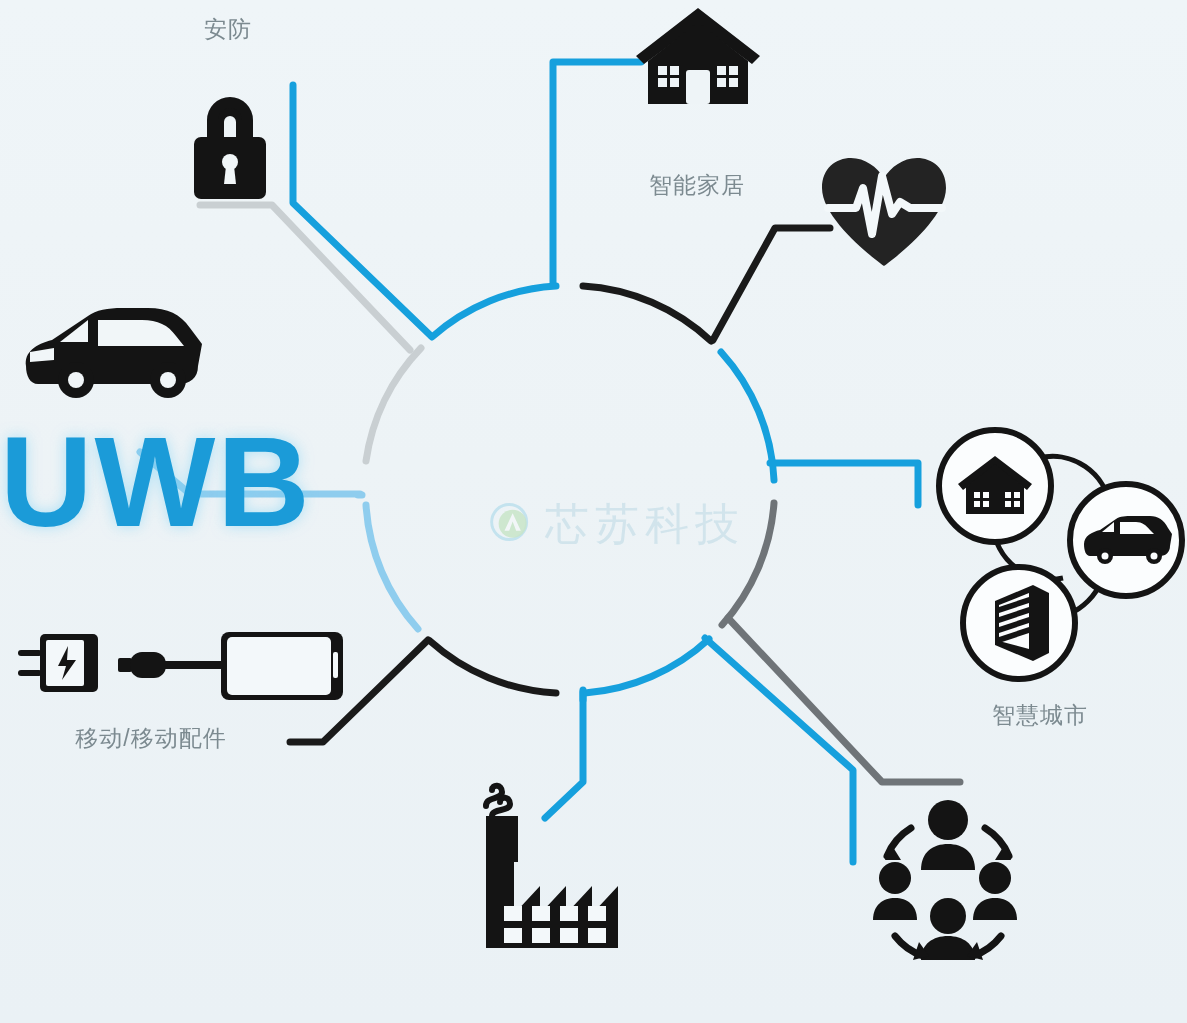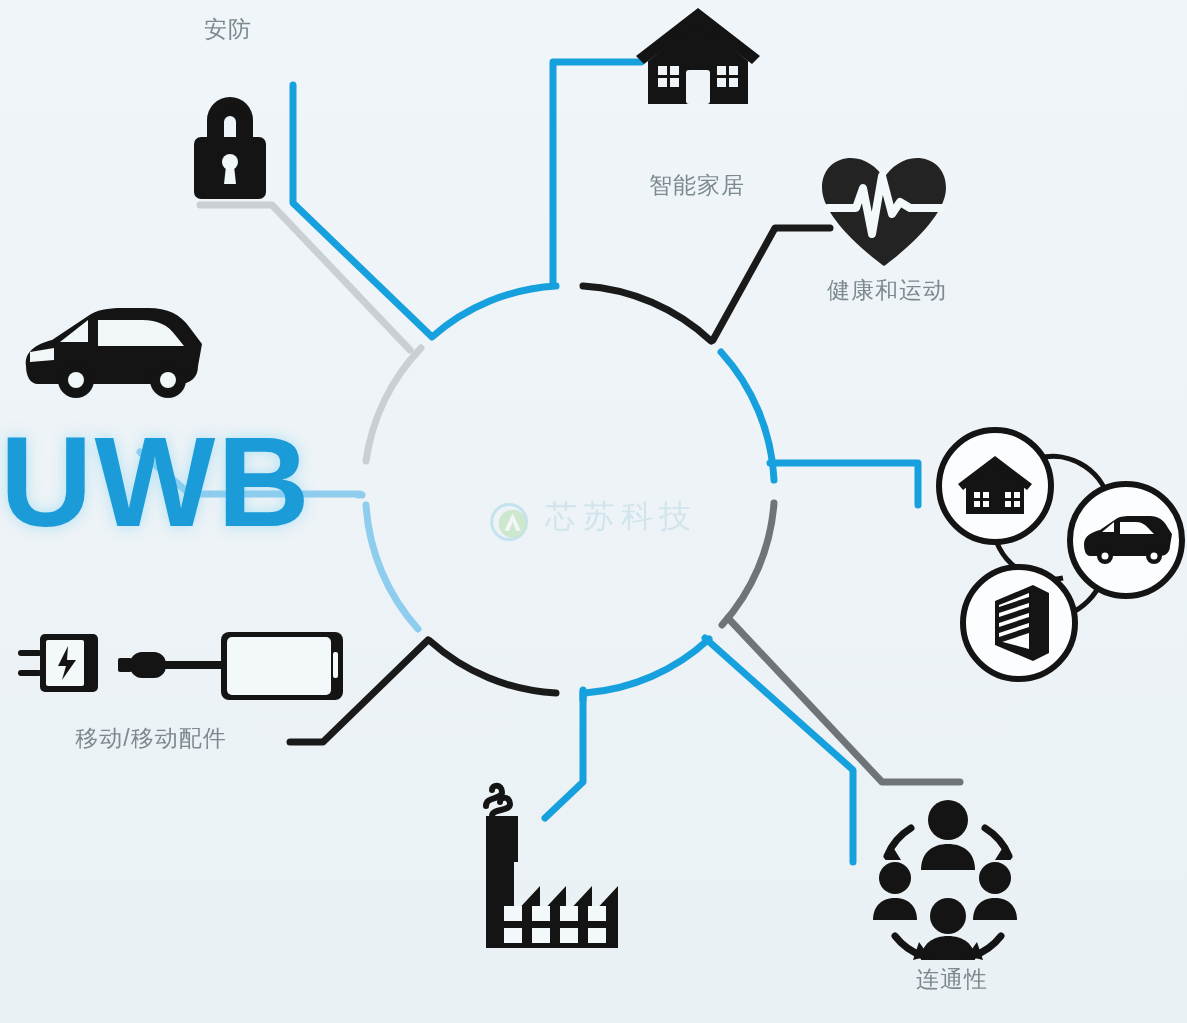--- a/index.html
+++ b/index.html
@@ -56,21 +56,21 @@
     top: 487px;
     width: 360px;
     height: 70px;
     opacity: 0.32;
     pointer-events: none;
   }
   .wm-text {
     position: absolute;
     left: 58px;
     top: 8px;
-    font-size: 32px;
+    font-size: 44px;
     color: #7fb9cf;
     font-family: "Liberation Sans", sans-serif;
     letter-spacing: 6px;
     opacity: 0.75;
   }
 </style>
 </head>
 <body>
 
 <div id="stage">
@@ -285,22 +285,21 @@
       <circle cx="44" cy="38" r="24" fill="#7cc96a" opacity="0.85"></circle>
       <path d="M30 50 L44 20 L58 50 H50 L44 34 L38 50 Z" fill="#ffffff"></path>
     </svg>
     <div class="wm-text">芯苏科技</div>
   </div>
 
   <div class="node-label" style="left:148px; top:14px; width:160px;">安防</div>
 
   <div class="node-label" style="left:592px; top:136px; width:210px;margin-top:34px;">智能家居</div>
 
-  <div class="node-label" style="left:762px; top:275px; width:250px;">健康和运动</div>
-
-
-  <div class="node-label" style="left:862px; top:964px; width:180px;">连通性</div>
+
+  <div class="node-label" style="left:930px; top:700px; width:220px;">智慧城市</div>
+
 
 
   <div class="node-label" style="left:6px; top:723px; width:290px; text-align:center;">移动/移动配件</div>
 
 
 </div>
 
 </body></html>

